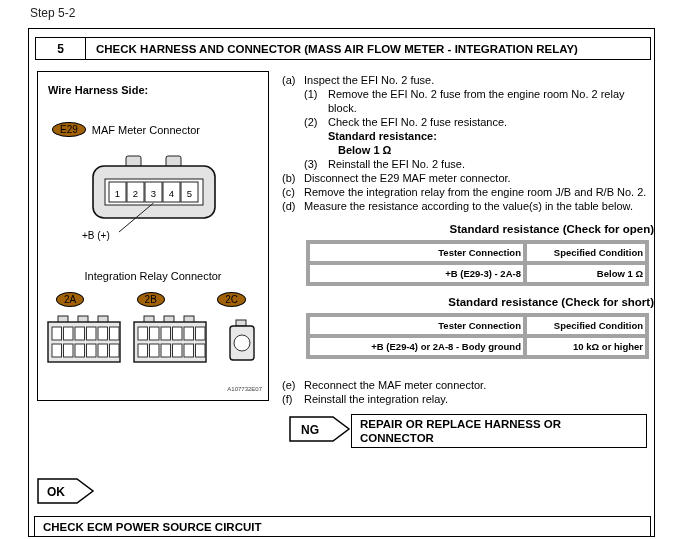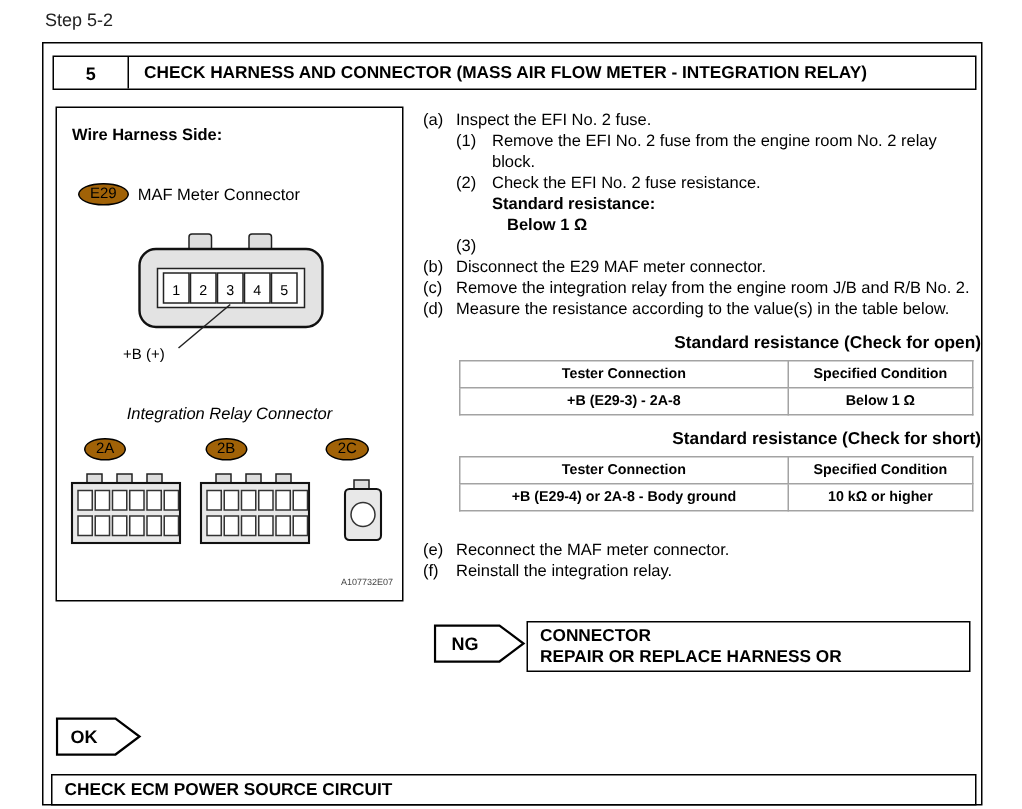--- a/index.html
+++ b/index.html
@@ -23,42 +23,42 @@
   
   .diagram { position:absolute; left:8px; top:42px; width:232px; height:330px;
              border:1px solid #000; }
   .wh-label { position:absolute; top:12px; left:10px; font-weight:bold; font-size:11px; }
   .e29-row { position:absolute; top:50px; left:14px; display:flex; align-items:center;
              gap:6px; font-size:11px; }
   .oval { border:1px solid #000; border-radius:50%; padding:1px 7px; font-size:10px;
           background:#a16207; display:inline-block; }
   .maf-svg { position:absolute; top:74px; left:31px; }
   .irc-label { position:absolute; top:198px; left:0; width:100%; text-align:center;
-               font-size:11px;font-style:italic; }
+               font-size:11px; }
   .badge-row { position:absolute; top:220px; left:0; width:100%; display:flex;
                justify-content:space-between; padding:0 22px 0 18px;text-align:right; }
   .relay-svg { position:absolute; top:242px; left:8px; }
   .fig-code { position:absolute; bottom:8px; right:6px; font-size:6px; color:#444; }
 
   .svg-pin-num { font-size:9.5px; font-family:"Liberation Sans", sans-serif; fill:#000; }
   .svg-small-label { font-size:10px; font-family:"Liberation Sans", sans-serif; fill:#000; }
 
   
   .instructions { position:absolute; left:253px; top:36px; width:372px; padding-top:8px;
                   font-size:11px; line-height:14px; }
   .srow { display:flex; }
   .slbl { width:22px; flex:none; }
   .sub { padding-left:22px; }
   .slbl2 { width:24px; flex:none; }
   .stxt { flex:1; }
   .bold-line1 { font-weight:bold; padding-left:46px; }
   .bold-line2 { font-weight:bold; padding-left:56px; }
   .tcaption { font-weight:bold; font-size:11.5px; margin:9px 0 4px 24px;text-align:right; }
   .rtable { border-collapse:collapse; margin-left:24px; width:343px; table-layout:fixed; }
-  .rtable th, .rtable td { border:1px solid #a3a3a3; text-align:center; padding:1.5px 2px; }
+  .rtable th, .rtable td { border:4px solid #a3a3a3; text-align:right; padding:1.5px 2px; }
   .rtable th { font-size:9.5px; font-weight:bold; }
   .rtable td { font-size:9.5px; font-weight:bold; }
   .col-tester { width:64%; } .col-spec { width:36%; }
   .gap-top { margin-top:19px; }
 
   
   .ng-badge { position:absolute; left:260px; top:387px; }
   .badge-text { font-weight:bold; font-size:12px; font-family:"Liberation Sans", sans-serif; fill:#000; }
   .ng-box { position:absolute; left:322px; top:385px; width:296px; border:1.5px solid #000;
             padding:2px 8px; font-weight:bold; font-size:11.5px; line-height:14px; }
@@ -181,20 +181,21 @@
         <span class="stxt">Remove the EFI No. 2 fuse from the engine room No. 2 relay block.</span>
       </div>
       <div class="srow sub">
         <span class="slbl2">(2)</span>
         <span class="stxt">Check the EFI No. 2 fuse resistance.</span>
       </div>
       <div class="bold-line1">Standard resistance:</div>
       <div class="bold-line2">Below 1 Ω</div>
       <div class="srow sub">
         <span class="slbl2">(3)</span>
+        <span class="stxt">Reinstall the EFI No. 2 fuse.</span>
       </div>
       <div class="srow">
         <span class="slbl">(b)</span>
         <span class="stxt">Disconnect the E29 MAF meter connector.</span>
       </div>
       <div class="srow">
         <span class="slbl">(c)</span>
         <span class="stxt">Remove the integration relay from the engine room J/B and R/B No. 2.</span>
       </div>
       <div class="srow">
@@ -246,22 +247,22 @@
         <span class="slbl">(f)</span>
         <span class="stxt">Reinstall the integration relay.</span>
       </div>
     </div>
 
     <svg class="ng-badge" width="62" height="26" viewBox="0 0 62 26">
       <polygon points="1,1 44,1 60,13 44,25 1,25" fill="#fff" stroke="#000" stroke-width="1.5"></polygon>
       <text x="21" y="17.5" text-anchor="middle" class="badge-text">NG</text>
     </svg>
     <div class="ng-box">
+      <div>REPAIR OR REPLACE HARNESS OR</div>
       <div>CONNECTOR</div>
-      <div>REPAIR OR REPLACE HARNESS OR</div>
     </div>
 
     <svg class="ok-badge" width="58" height="26" viewBox="0 0 58 26">
       <polygon points="1,1 40,1 56,13 40,25 1,25" fill="#fff" stroke="#000" stroke-width="1.5"></polygon>
       <text x="19" y="17.5" text-anchor="middle" class="badge-text">OK</text>
     </svg>
 
     <div class="next-box">CHECK ECM POWER SOURCE CIRCUIT</div>
 
   </div>

